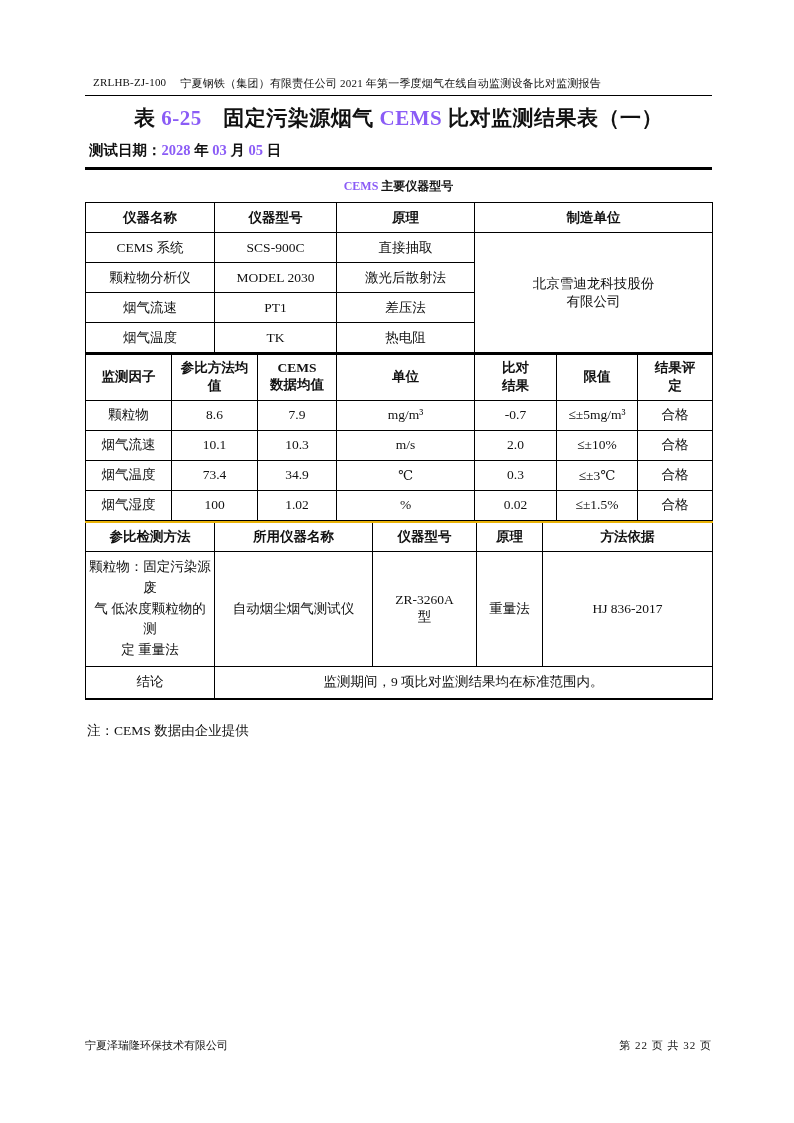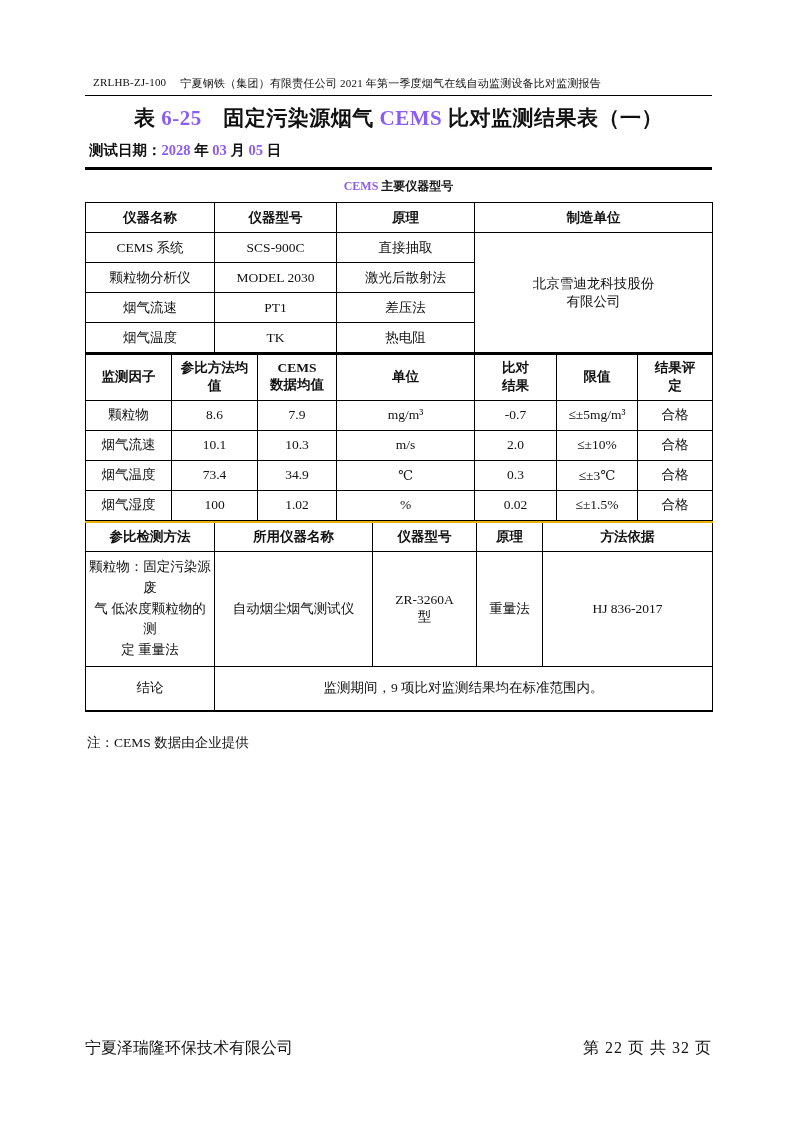--- a/index.html
+++ b/index.html
@@ -37,34 +37,34 @@
     border:1px solid #000; text-align:center; vertical-align:middle;
     font-size:13.5px; font-weight:normal; white-space:pre-line;
     padding:1px 3px; overflow:hidden;
   }
   table.t th { font-weight:bold; }
   .t1 tr { height:30px;margin-top:9px; }
   .t2 tr { height:30px; }
   .t2 tr.hdr { height:46px; }
   .t3 tr.hdr { height:30px; }
   .t3 tr.tall { height:115px; }
-  .t3 tr.concl { height:44px; }
+  .t3 tr.concl { height:32px; }
   .t2 { border-top:2px solid #000; }
   .t3 { border-top:2px solid #eab308; border-bottom:2.5px solid #000; }
   .nowrap { white-space:nowrap; }
   .bold { font-weight:bold; }
   .method-cell { line-height:1.55; }
 
   .run-b { color:#8b5cf6; }
 
   .note { font-size:13.5px; padding:22px 0 0 2px; }
 
   .footer {
     position:absolute; left:85px; top:1038px; width:627px;
-    display:flex; justify-content:space-between; font-size:16px;
+    display:flex; justify-content:space-between; font-size:11px;
   }
   .footer .pageinfo { letter-spacing:1px; }
 </style>
 </head>
 <body>
 
 <div class="page">
   <div class="content">
 
     <div class="doc-header">

